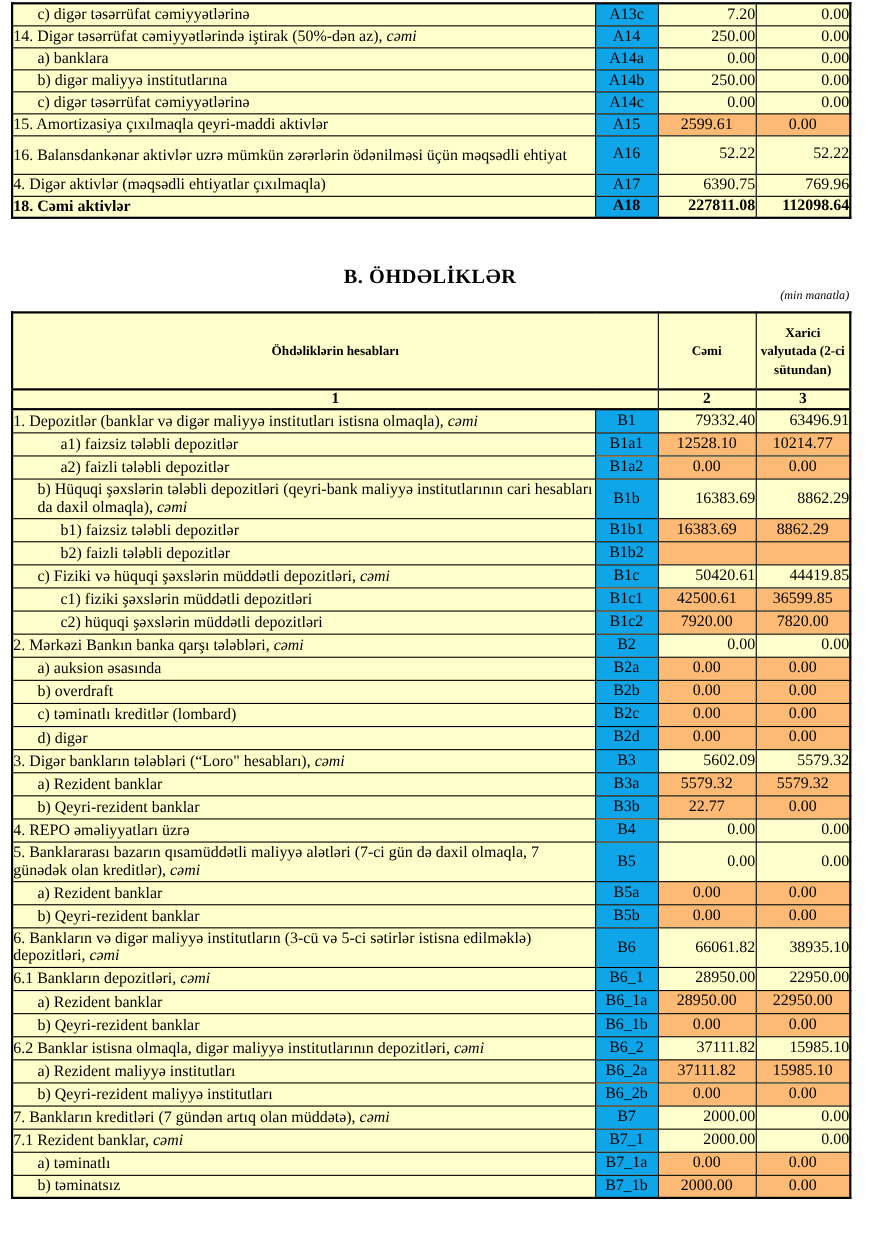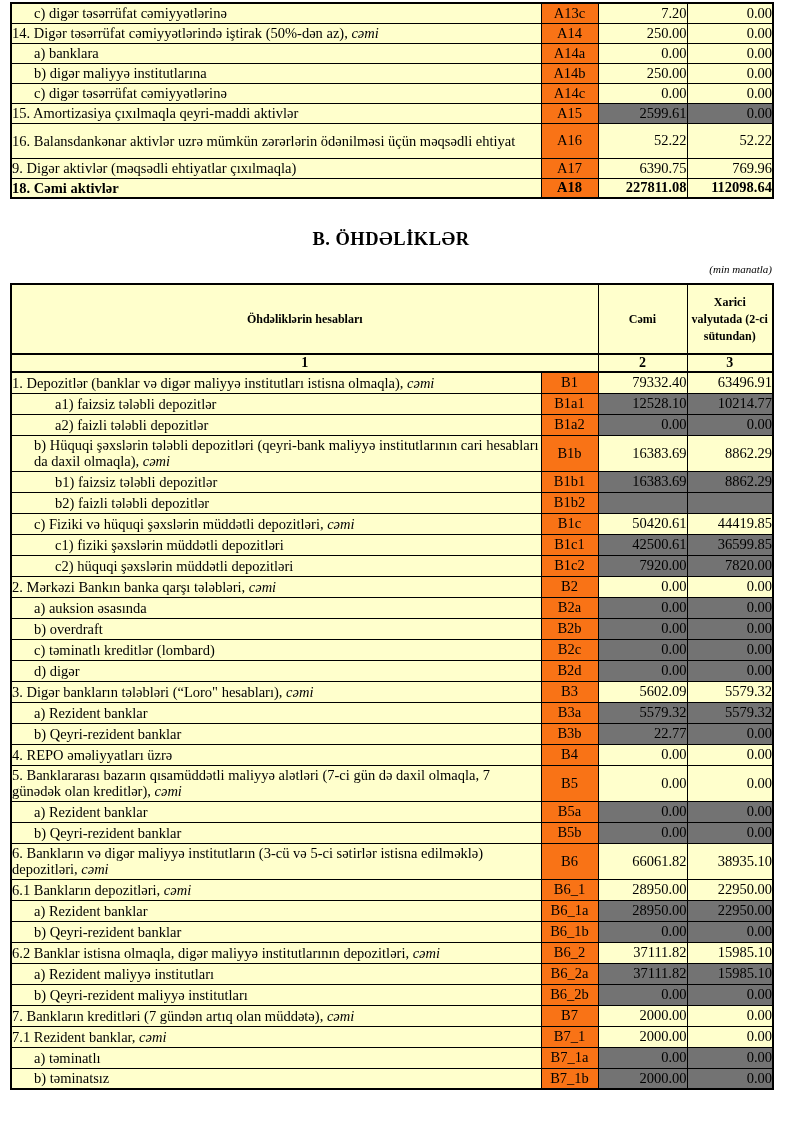--- a/index.html
+++ b/index.html
@@ -14,33 +14,33 @@
   table.fin td, table.fin th{border:1px solid #000;vertical-align:middle;overflow:hidden;
             font-size:14.5px;padding:0;}
   col.c-label{width:530px;} col.c-code{width:57px;} col.c-v1{width:89px;} col.c-v2{width:86px;}
 
   #assets-table tr{height:20px;} #assets-table tr.tall{height:35px;}
   #liabilities-table tr.data-row{height:21px;} #liabilities-table tr.data-row.tall{height:36px;}
 
   td.label-cell{background:#FFFFCC;line-height:16px;padding:1px 3px 1px 4px;}
   td.label-cell.indent-1{padding-left:22px;margin-top:36px;}
   td.label-cell.indent-2{padding-left:43px;}
-  td.code-cell{background:#f97316;text-align:center;margin-top:12px;}
+  td.code-cell{background:#0ea5e9;text-align:center;margin-top:12px;}
   td.value-cell{background:#FFFFCC;text-align:right;padding-right:4px;font-size:15px;}
-  td.value-white{background:#737373;}
+  td.value-white{background:#fdba74;text-align:center;}
   tr.bold-row td{font-weight:bold;}
 
   tr.hdr-row{height:70px;}
   tr.hdr-row td{font-weight:bold;text-align:center;font-size:12px;line-height:17px;
                 border-bottom:2px solid #000;background:#FFFFCC;padding:0 2px;}
   tr.subhdr-row{height:17px;}
   tr.subhdr-row td{font-weight:bold;text-align:center;font-size:14px;
                    border-bottom:2px solid #000;background:#FFFFCC;}
 
-  .section-title{position:absolute;left:10px;width:762px;top:229px;text-align:center;
+  .section-title{position:absolute;left:10px;width:762px;top:242px;text-align:center;
                  font-weight:bold;font-size:18.5px;letter-spacing:0.5px;}
   .unit-note{position:absolute;right:28px;top:263px;font-style:italic;font-size:11px;}
 </style>
 </head>
 <body>
 
 <div class="sheet">
 
   <table class="fin" id="assets-table">
     <colgroup>
@@ -86,21 +86,21 @@
           <td class="value-cell value-white">2599.61</td>
           <td class="value-cell value-white">0.00</td>
         </tr>
         <tr class="data-row tall">
           <td class="label-cell indent-0">16. Balansdankənar aktivlər uzrə mümkün zərərlərin ödənilməsi üçün məqsədli ehtiyat</td>
           <td class="code-cell">A16</td>
           <td class="value-cell">52.22</td>
           <td class="value-cell">52.22</td>
         </tr>
         <tr class="data-row">
-          <td class="label-cell indent-0">9. Digər aktivlər (məqsədli ehtiyatlar çıxılmaqla)</td>
+          <td class="label-cell indent-0">4. Digər aktivlər (məqsədli ehtiyatlar çıxılmaqla)</td>
           <td class="code-cell">A17</td>
           <td class="value-cell">6390.75</td>
           <td class="value-cell">769.96</td>
         </tr>
         <tr class="data-row bold-row">
           <td class="label-cell indent-0">18. Cəmi aktivlər</td>
           <td class="code-cell">A18</td>
           <td class="value-cell">227811.08</td>
           <td class="value-cell">112098.64</td>
         </tr>

